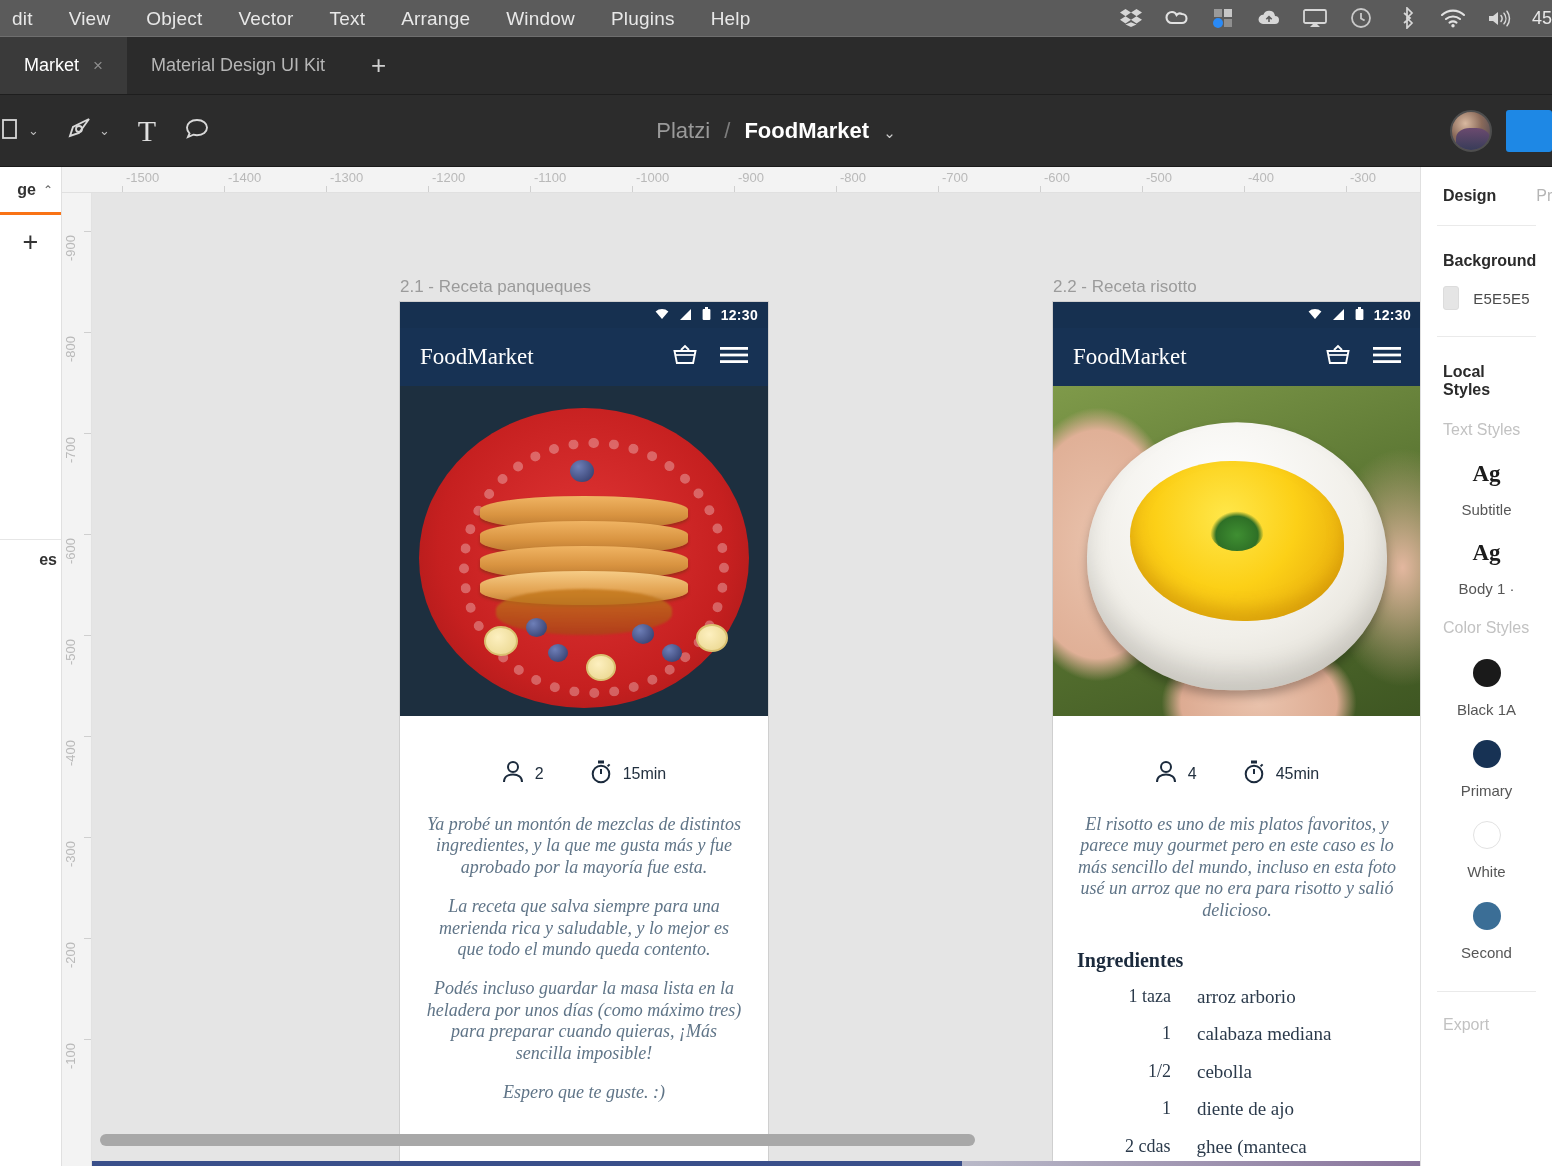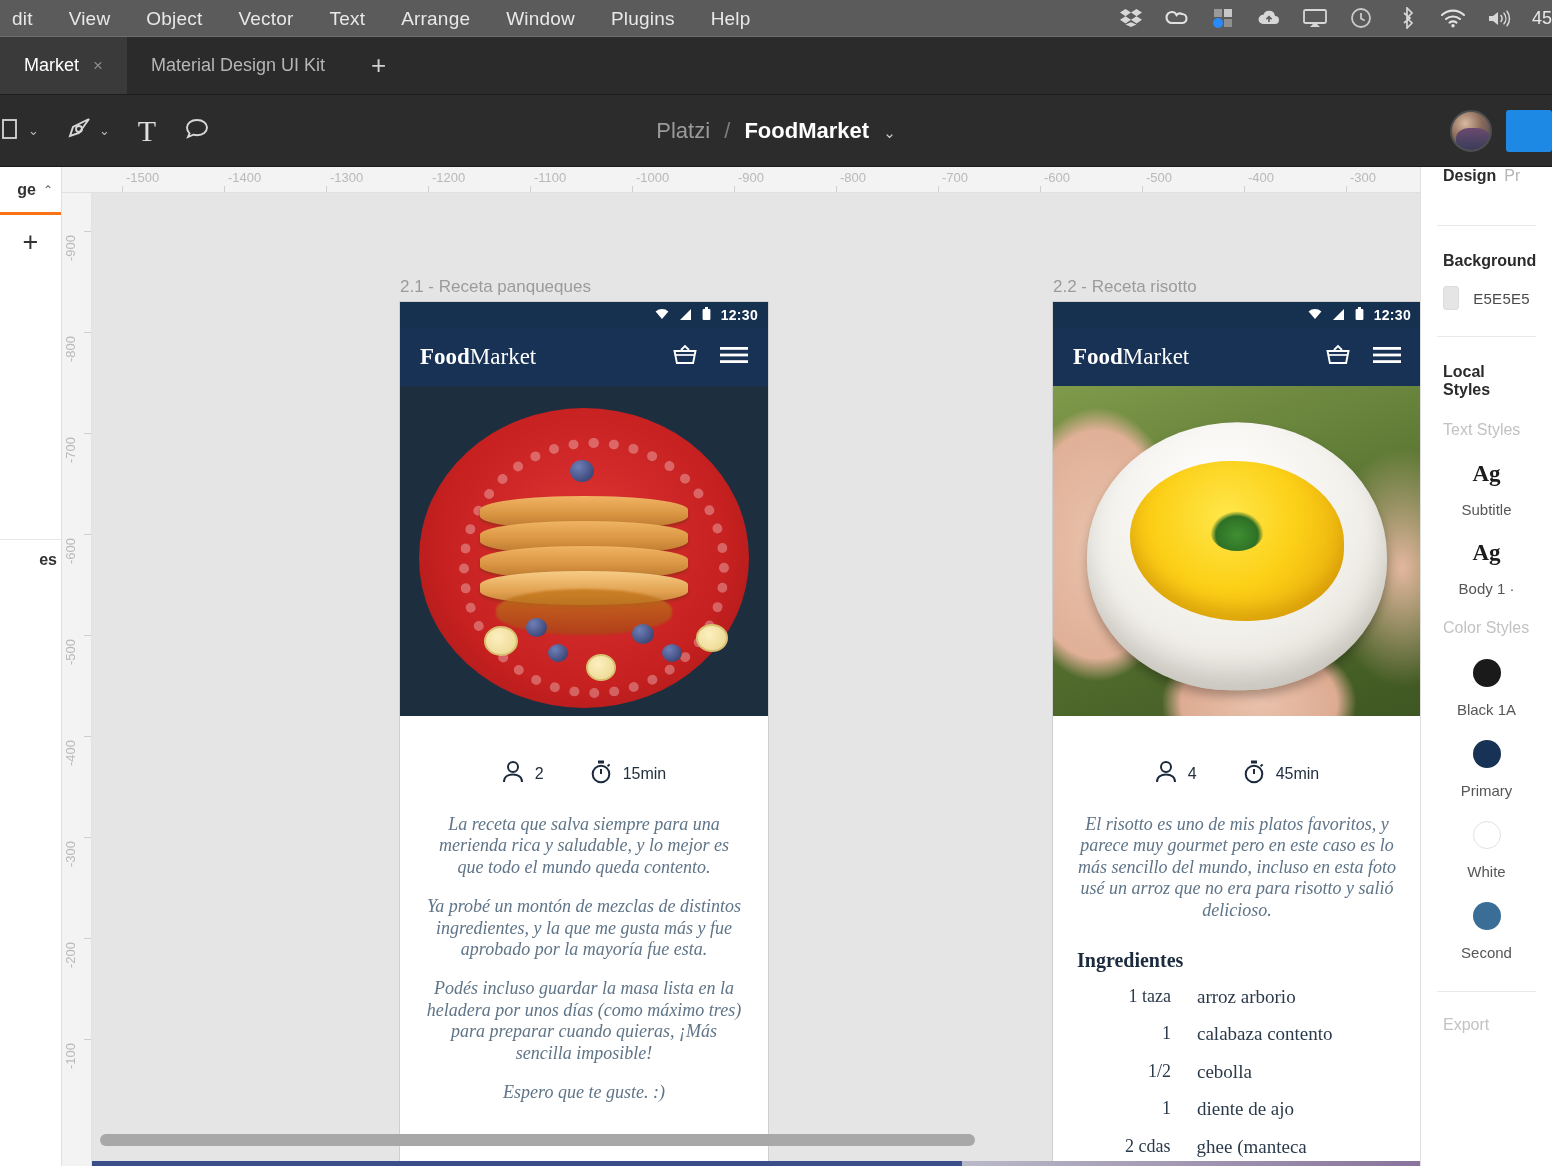--- a/index.html
+++ b/index.html
@@ -151,21 +151,21 @@
   .statusbar {
     height: 26px; background: #163050; display: flex; align-items: center;
     justify-content: flex-end; gap: 10px; padding-right: 10px;
   }
   .sb-time { color: #ffffff; font-size: 14px; font-weight: bold; letter-spacing: .3px; }
   .appbar {
     height: 58px; background: #173254; display: flex; align-items: center;
     padding: 0 20px;
   }
   .logo { font-family: "Liberation Serif", serif; font-size: 23px; color: #ffffff; }
-  .logo b { font-weight: bold; }
+  .logo b { font-weight: normal; }
   .logo span { font-weight: normal; }
   .appbar-actions { margin-left: auto; display: flex; align-items: center; gap: 22px; }
   .hero { height: 330px; position: relative; overflow: hidden; }
 
   
   .hero-pancakes { background: #1d2f3f; }
   .plate {
     position: absolute; left: 50%; top: 52%; transform: translate(-50%,-50%);
     width: 330px; height: 300px; border-radius: 50%;
     background: radial-gradient(circle at 50% 45%, #e03535 0%, #c62020 62%, #9a1515 100%);
@@ -261,21 +261,21 @@
     position: absolute; left: 0; bottom: 0; width: 1552px; height: 5px;
     background: linear-gradient(90deg,#3a4f8a 0%, #3a4f8a 62%, #b9b9c8 62%, #7a5f8f 100%);
   }
 
   
   .right-panel {
     position: absolute; right: 0; top: 167px; width: 132px; height: 999px;
     background: #ffffff; border-left: 1px solid #e0e0e0; z-index: 6;
     font-size: 15px; color: #333;
   }
-  .rp-tabs { display: flex; align-items: flex-start; gap: 8px; height: 58px; padding: 0 22px; }
+  .rp-tabs { display: flex; align-items: center; gap: 40px; height: 58px; padding: 0 22px; }
   .rp-tab { font-size: 16px; font-weight: bold; color: #2b2b2b; }
   .rp-tab.inactive { color: #b5b5b5; font-weight: normal; }
   .rp-sep { height: 1px; background: #eaeaea; margin: 0 16px; }
   .rp-section-title { font-size: 16px; font-weight: bold; color: #2b2b2b; padding: 26px 22px 0; }
   .rp-row { display: flex; align-items: center; gap: 14px; padding: 16px 22px 0; }
   .swatch-sq { width: 24px; height: 24px; border-radius: 3px; background: #e5e5e5; border: 1px solid #dcdcdc; }
   .rp-value { font-size: 15px; color: #4a4a4a; letter-spacing: .3px; }
   .rp-muted { font-size: 16px; color: #c2c2c2; padding: 22px 22px 0; }
   .rp-style-row { display: flex; align-items: center; gap: 14px; padding: 22px 22px 0; flex-direction: column; }
   .ag { font-family: "Liberation Serif", serif; font-size: 23px; font-weight: bold; color: #1c1c1c; }
@@ -594,22 +594,22 @@
                         <circle cx="11" cy="14" r="8.3" fill="none" stroke="#1b2a3c" stroke-width="2"></circle>
                         <path d="M11 14V9" stroke="#1b2a3c" stroke-width="2"></path>
                         <rect x="8" y="0.5" width="6" height="3" fill="#1b2a3c"></rect>
                         <path d="M17.6 6.4l2-2" stroke="#1b2a3c" stroke-width="2"></path>
                       </svg>
                   </span>
                   <span class="val">15min</span>
                 </div>
               </div>
               <div class="desc">
+                <p>Ya probé un montón de mezclas de distintos ingredientes, y la que me gusta más y fue aprobado por la mayoría fue esta.</p>
                 <p>La receta que salva siempre para una merienda rica y saludable, y lo mejor es que todo el mundo queda contento.</p>
-                <p>Ya probé un montón de mezclas de distintos ingredientes, y la que me gusta más y fue aprobado por la mayoría fue esta.</p>
                 <p>Podés incluso guardar la masa lista en la heladera por unos días (como máximo tres) para preparar cuando quieras, ¡Más sencilla imposible!</p>
                 <p>Espero que te guste. :)</p>
               </div>
             </div>
           </div>
         </div>
 
         <div class="frame" style="left:955px; top:95px;">
           <div class="frame-label">2.2 - Receta risotto</div>
           <div class="phone" style="height:905px;">
@@ -684,21 +684,21 @@
                 <p>El risotto es uno de mis platos favoritos, y parece muy gourmet pero en este caso es lo más sencillo del mundo, incluso en esta foto usé un arroz que no era para risotto y salió delicioso.</p>
               </div>
               <div class="ing-title">Ingredientes</div>
               <div class="ing-list">
                 <div class="ing-row">
                   <div class="ing-qty">1 taza</div>
                   <div class="ing-name">arroz arborio</div>
                 </div>
                 <div class="ing-row">
                   <div class="ing-qty">1</div>
-                  <div class="ing-name">calabaza contento</div>
+                  <div class="ing-name">calabaza mediana</div>
                 </div>
                 <div class="ing-row">
                   <div class="ing-qty">1/2</div>
                   <div class="ing-name">cebolla</div>
                 </div>
                 <div class="ing-row">
                   <div class="ing-qty">1</div>
                   <div class="ing-name">diente de ajo</div>
                 </div>
                 <div class="ing-row">

